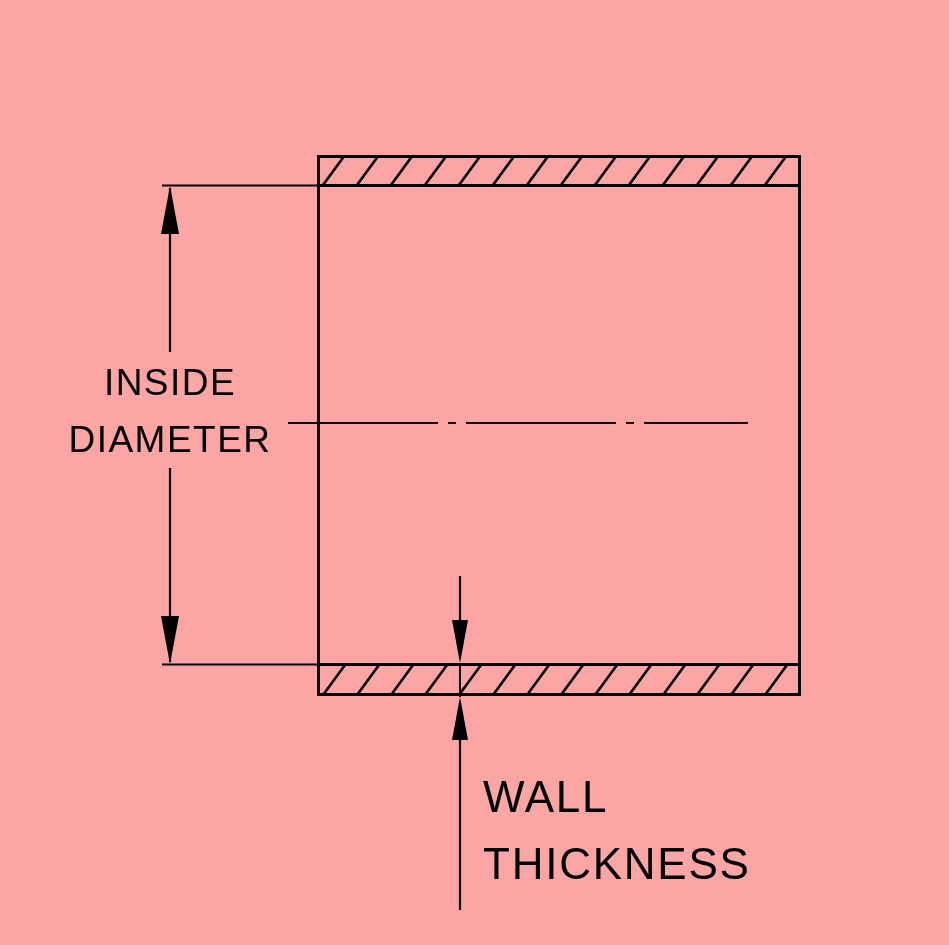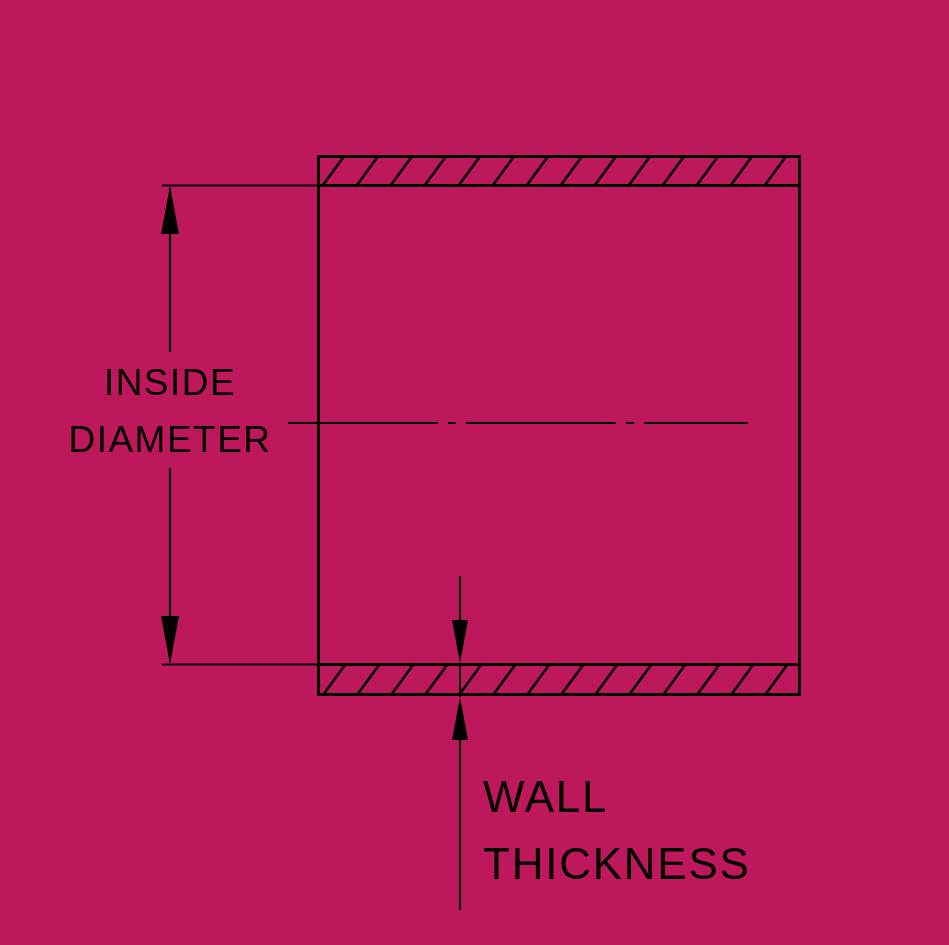--- a/index.html
+++ b/index.html
@@ -8,21 +8,21 @@
     background: #ffffff;
     width: 949px;
     height: 945px;
     overflow: hidden;
     font-family: "Liberation Sans", sans-serif;
   }
   #stage {
     position: relative;
     width: 949px;
     height: 945px;
-    background: #be185d;
+    background: #fca5a5;
   }
   svg { display: block; }
   .dim-text {
     font-family: "Liberation Sans", "DejaVu Sans", sans-serif;
     letter-spacing: 0.04em;
   }
 </style>
 </head>
 <body>
 

